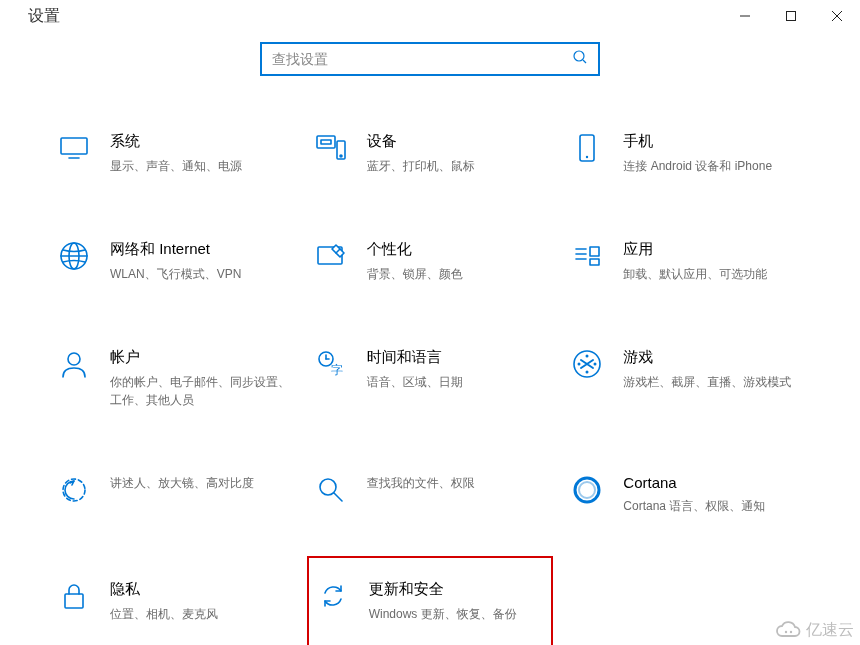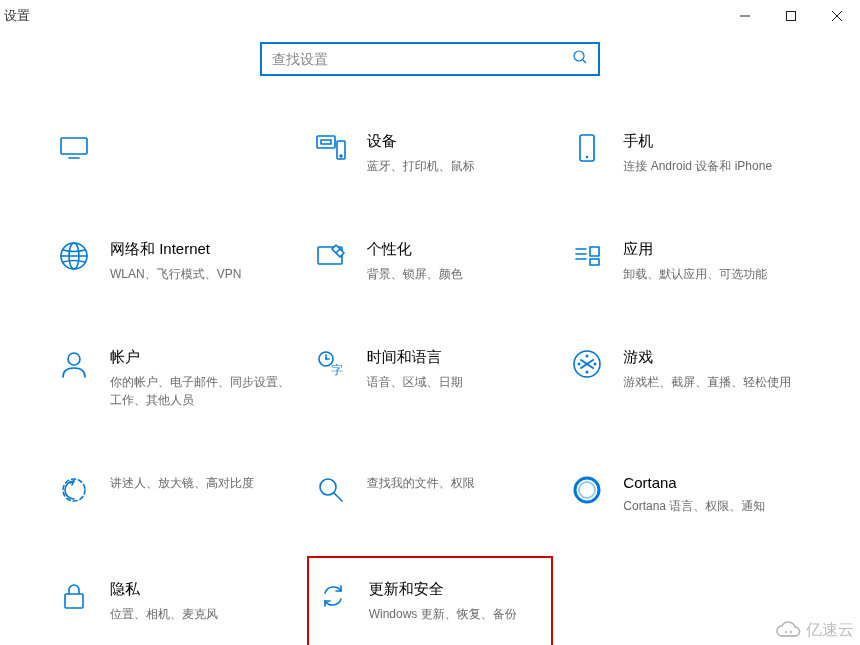--- a/index.html
+++ b/index.html
@@ -8,22 +8,22 @@
       background: #ffffff;
       width: 860px;
       height: 645px;
       overflow: hidden;
       position: relative;
     }
     .titlebar {
       height: 32px;
       display: flex;
       align-items: center;
-      padding-left: 4px;
-      font-size: 13px;
+      padding-left: 28px;
+      font-size: 16px;
       color: #333;
     }
     .titlebar-text { flex: 0 0 auto; }
     .titlebar-spacer { flex: 1; }
     .win-controls { display: flex; height: 32px; }
     .win-btn {
       width: 46px;
       height: 32px;
       display: flex;
       align-items: center;
@@ -151,20 +151,24 @@
 </div>
 
 <div class="grid" id="grid">
     <div class="tile">
       <div class="tile-icon">
         <svg width="34" height="34" viewBox="0 0 34 34" stroke="#0078d7" stroke-width="1.6" fill="none" stroke-linecap="round" stroke-linejoin="round">
           <rect x="4" y="7" width="26" height="16" rx="1"></rect>
           <line x1="12" y1="27" x2="22" y2="27"></line>
         </svg>
       </div>
+      <div class="tile-text">
+        <div class="tile-title">系统</div>
+        <div class="tile-desc">显示、声音、通知、电源</div>
+      </div>
     </div>
     <div class="tile">
       <div class="tile-icon">
         <svg width="34" height="34" viewBox="0 0 34 34" stroke="#0078d7" stroke-width="1.6" fill="none" stroke-linecap="round" stroke-linejoin="round">
           <rect x="3" y="5" width="18" height="12" rx="1"></rect>
           <rect x="7" y="9" width="10" height="4"></rect>
           <rect x="23" y="10" width="8" height="18" rx="1"></rect>
           <circle cx="27" cy="25" r="1" fill="#0078d7"></circle>
         </svg>
       </div>
@@ -260,21 +264,21 @@
           <circle cx="17" cy="17" r="13"></circle>
           <circle cx="17" cy="9" r="1.5" fill="#0078d7" stroke="none"></circle>
           <circle cx="17" cy="25" r="1.5" fill="#0078d7" stroke="none"></circle>
           <circle cx="9" cy="17" r="1.5" fill="#0078d7" stroke="none"></circle>
           <circle cx="25" cy="17" r="1.5" fill="#0078d7" stroke="none"></circle>
           <path d="M11 13 L23 21 M23 13 L11 21" stroke-width="2"></path>
         </svg>
       </div>
       <div class="tile-text">
         <div class="tile-title">游戏</div>
-        <div class="tile-desc">游戏栏、截屏、直播、轻松使用</div>
+        <div class="tile-desc">游戏栏、截屏、直播、游戏模式</div>
       </div>
     </div>
     <div class="tile">
       <div class="tile-icon">
         <svg width="34" height="34" viewBox="0 0 34 34" stroke="#0078d7" stroke-width="1.6" fill="none" stroke-linecap="round" stroke-linejoin="round">
           <circle cx="17" cy="17" r="11" stroke-dasharray="4 3"></circle>
           <path d="M17 8 A9 9 0 0 0 17 26"></path>
           <polyline points="13,10 17,8 15,12"></polyline>
         </svg>
       </div>

